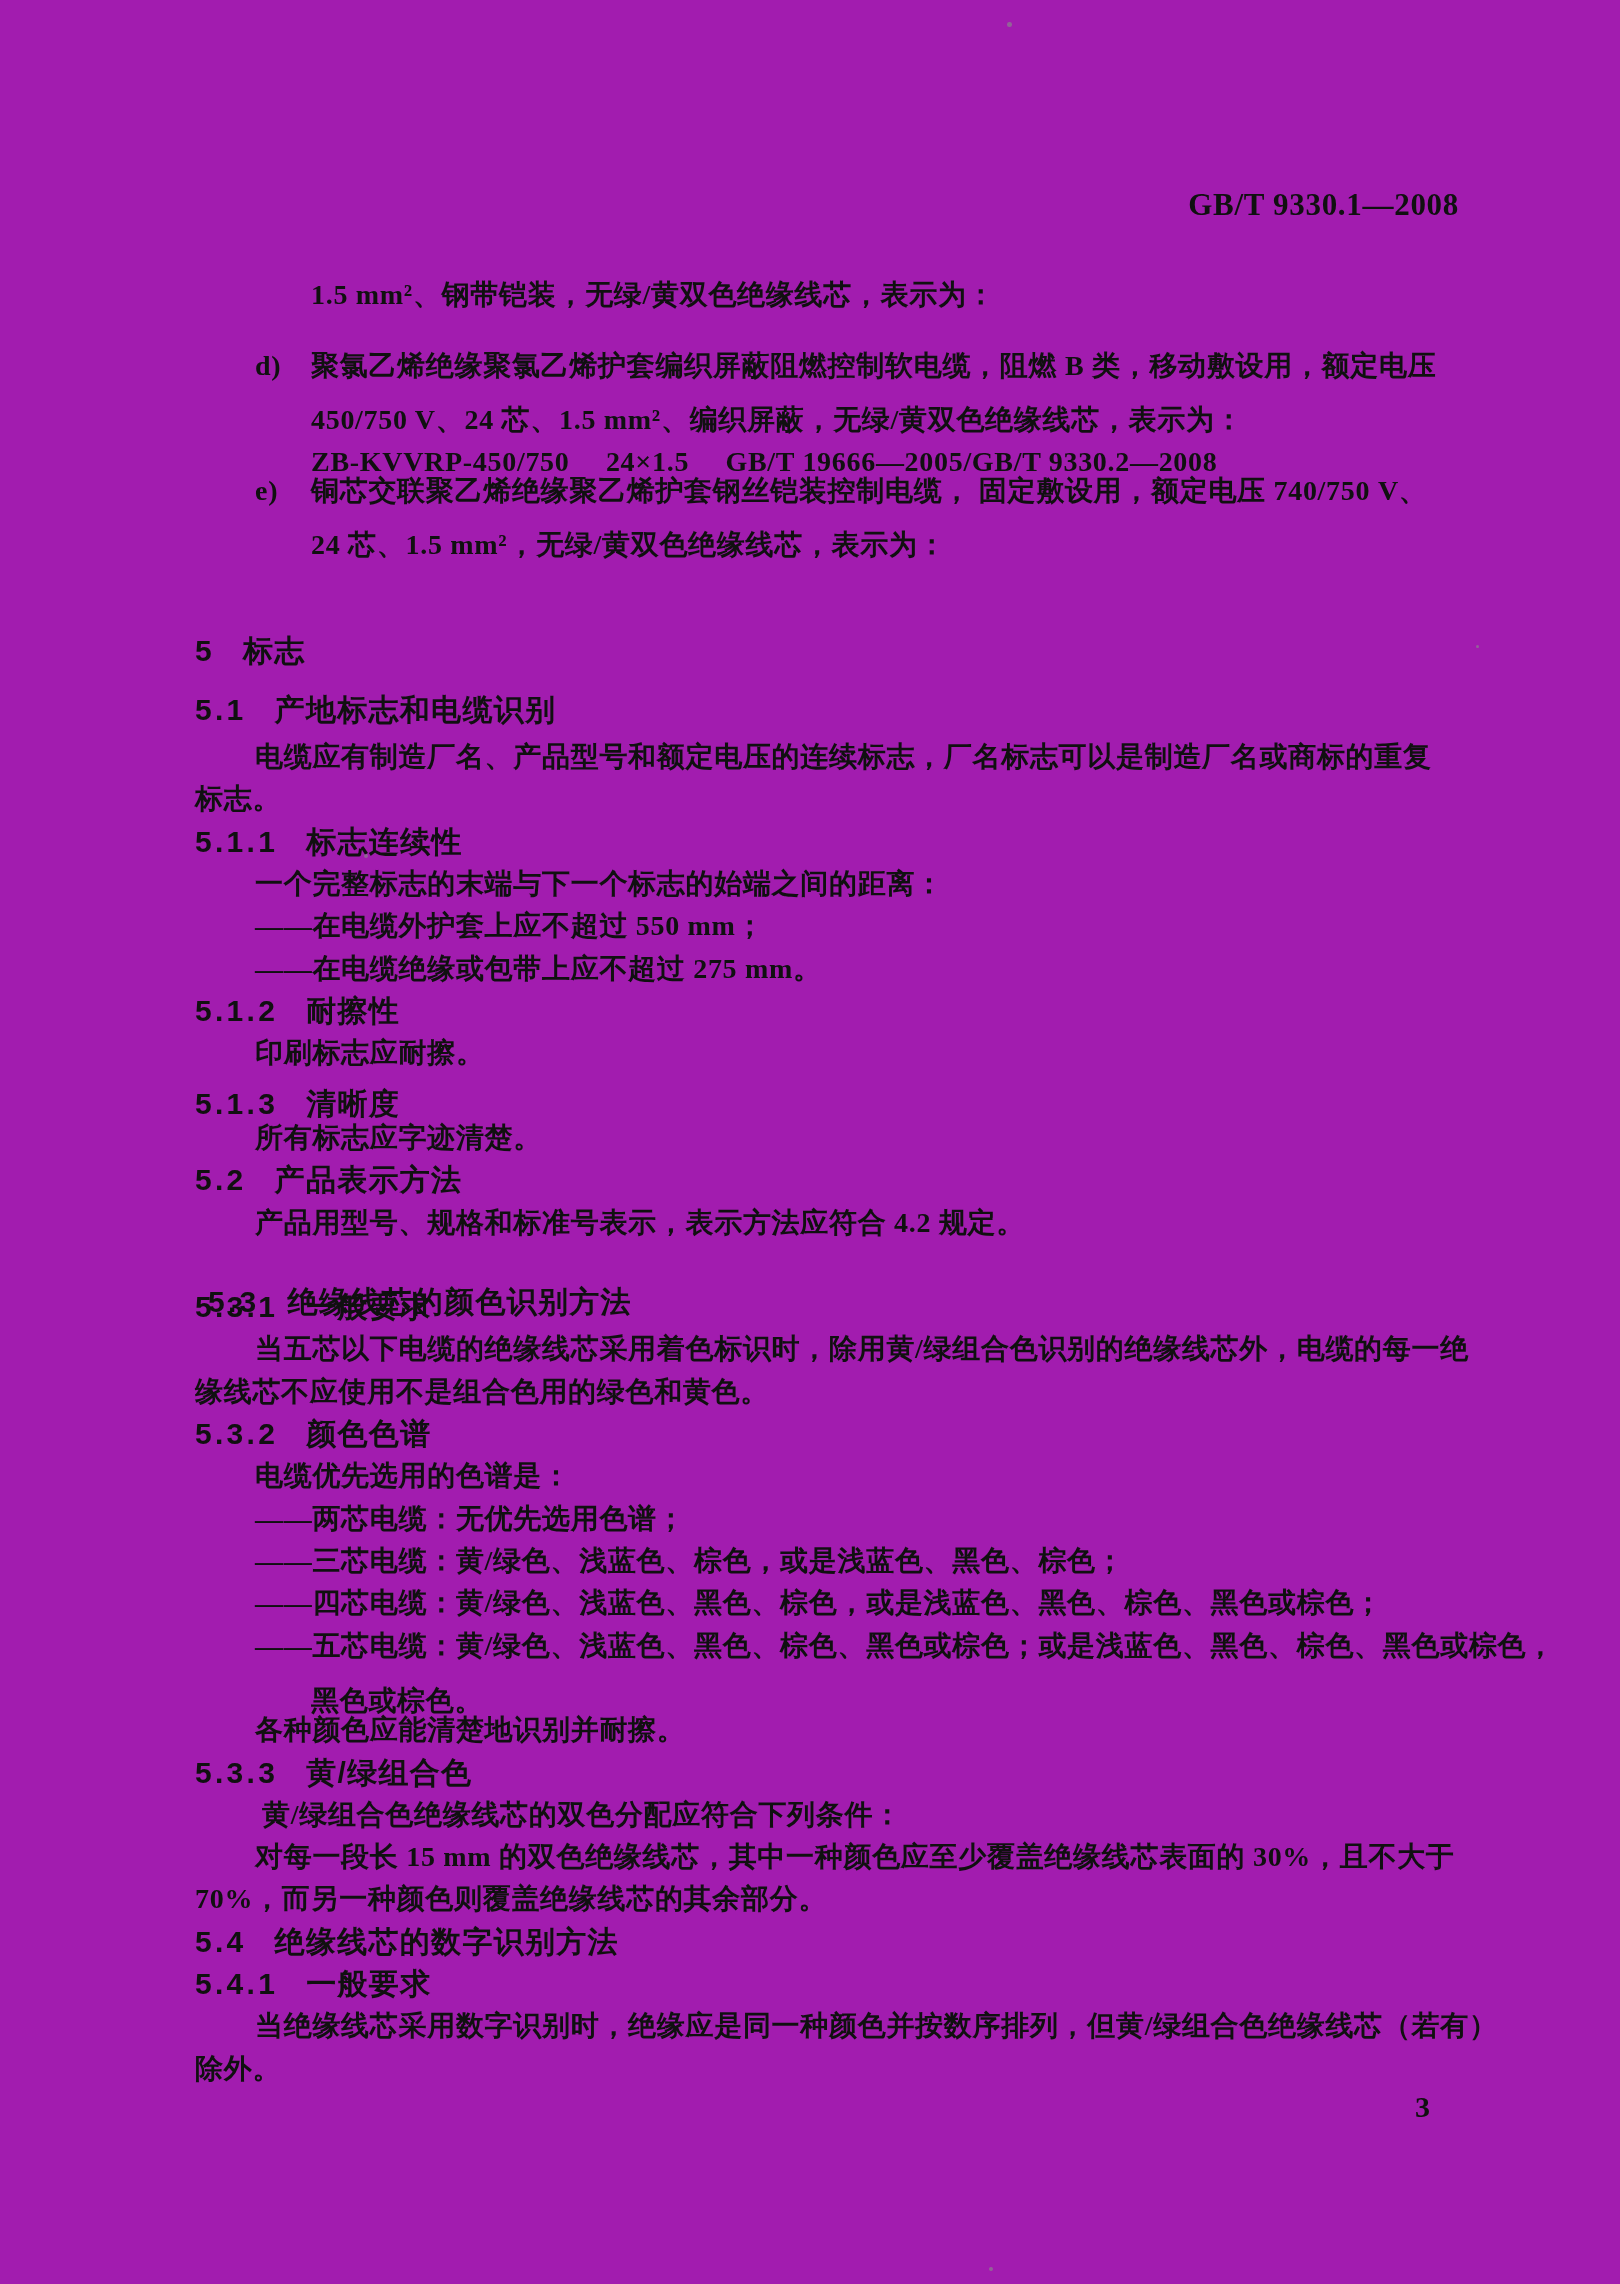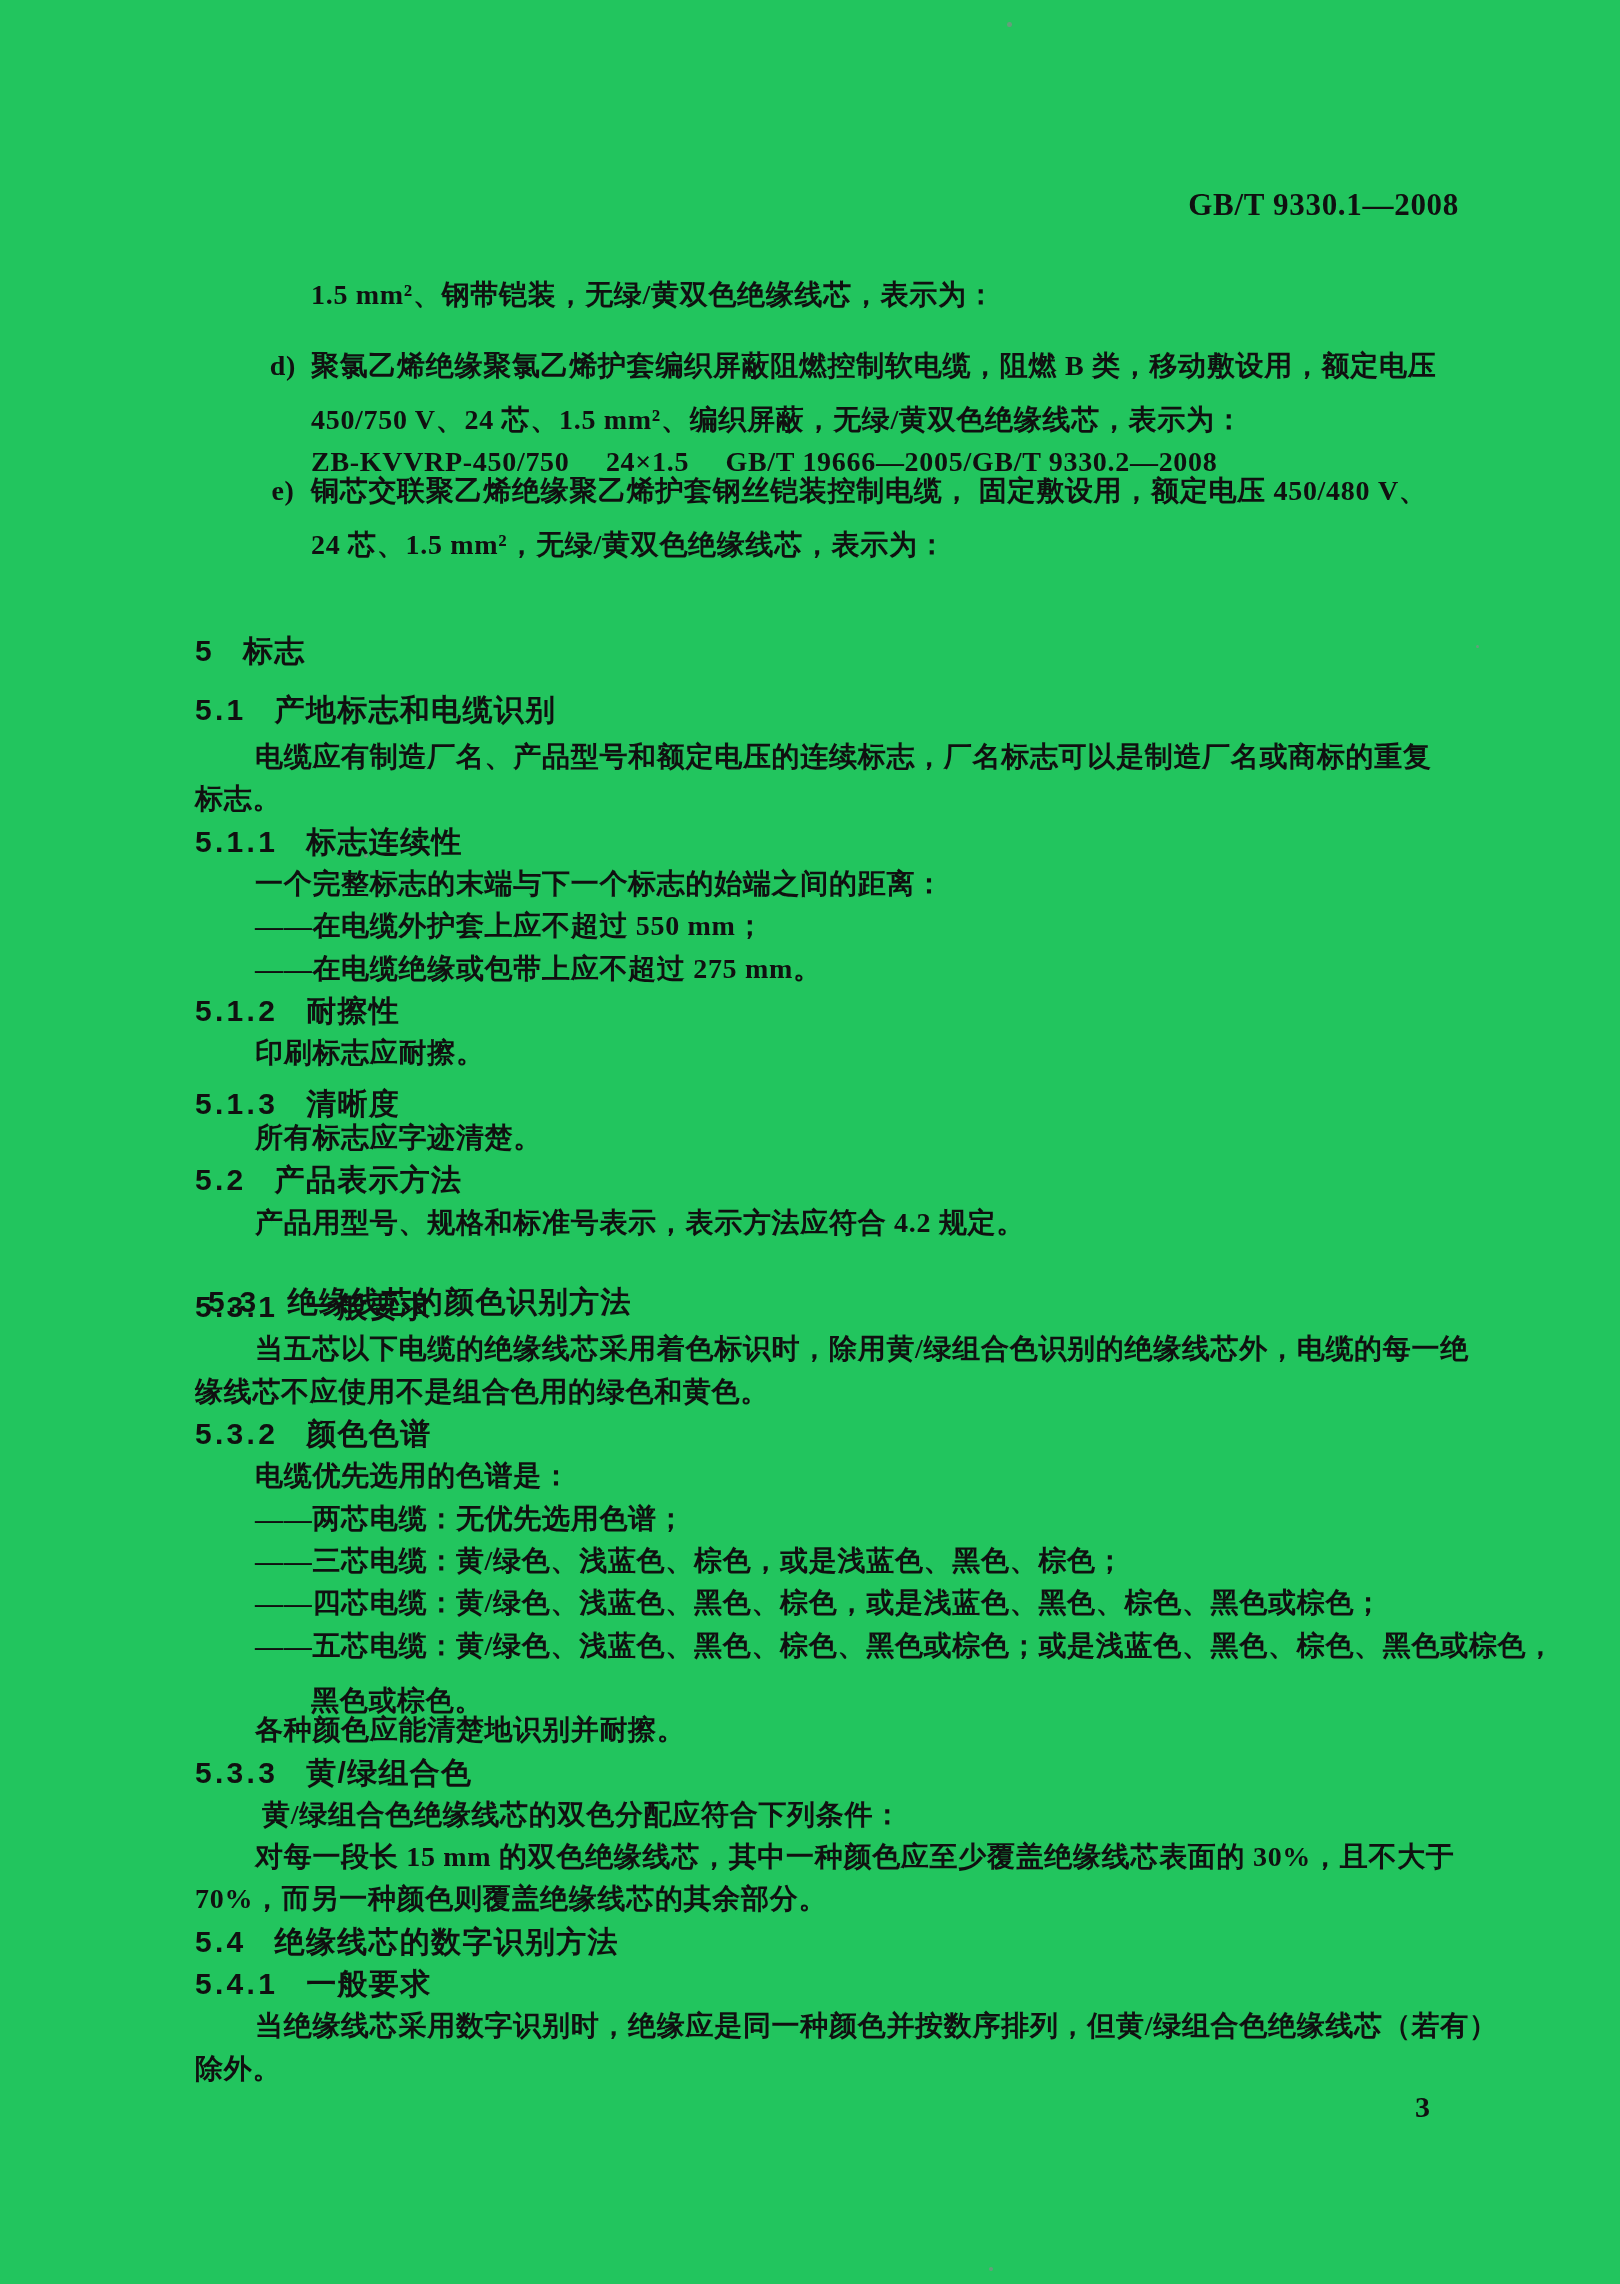--- a/index.html
+++ b/index.html
@@ -67,29 +67,29 @@
   .speck {
     position: absolute;
     background: #8a8a8a;
     border-radius: 50%;
     opacity: 0.65;
   }
 </style>
 </head>
 <body>
 
-<div class="page" style="background: #22c55e; color: rgb(16, 16, 16); text-align: center;">
+<div class="page" style="background: #a21caf; color: rgb(16, 16, 16);">
   <div class="doc-header">GB/T 9330.1—2008</div>
 
   <section class="text-block">
       <div class="line x-deep" style="top: 260px;">1.5 mm²、钢带铠装，无绿/黄双色绝缘线芯，表示为：</div>
       <div class="line x-indent" style="top: 344px;"><span class="list-marker">d)</span><span>聚氯乙烯绝缘聚氯乙烯护套编织屏蔽阻燃控制软电缆，阻燃 B 类，移动敷设用，额定电压</span></div>
       <div class="line x-deep" style="top: 385px;">450/750 V、24 芯、1.5 mm²、编织屏蔽，无绿/黄双色绝缘线芯，表示为：</div>
       <div class="line x-deep" style="top: 427px;">ZB-KVVRP-450/750　 24×1.5　 GB/T 19666—2005/GB/T 9330.2—2008</div>
-      <div class="line x-indent" style="top: 469px;"><span class="list-marker">e)</span><span>铜芯交联聚乙烯绝缘聚乙烯护套钢丝铠装控制电缆， 固定敷设用，额定电压 450/480 V、</span></div>
+      <div class="line x-indent" style="top: 469px;"><span class="list-marker">e)</span><span>铜芯交联聚乙烯绝缘聚乙烯护套钢丝铠装控制电缆， 固定敷设用，额定电压 740/750 V、</span></div>
       <div class="line x-deep" style="top: 510px;">24 芯、1.5 mm²，无绿/黄双色绝缘线芯，表示为：</div>
       <div class="line heading" style="top: 629px;"><span class="h-num">5</span><span class="h-title">标志</span></div>
       <div class="line heading" style="top: 688px;"><span class="h-num">5.1</span><span class="h-title">产地标志和电缆识别</span></div>
       <div class="line x-indent" style="top: 735px;">电缆应有制造厂名、产品型号和额定电压的连续标志，厂名标志可以是制造厂名或商标的重复</div>
       <div class="line x-flush" style="top: 777px;">标志。</div>
       <div class="line heading" style="top: 820px;"><span class="h-num">5.1.1</span><span class="h-title">标志连续性</span></div>
       <div class="line x-indent" style="top: 862px;">一个完整标志的末端与下一个标志的始端之间的距离：</div>
       <div class="line x-indent" style="top: 904px;">——在电缆外护套上应不超过 550 mm；</div>
       <div class="line x-indent" style="top: 947px;">——在电缆绝缘或包带上应不超过 275 mm。</div>
       <div class="line heading" style="top: 989px;"><span class="h-num">5.1.2</span><span class="h-title">耐擦性</span></div>

